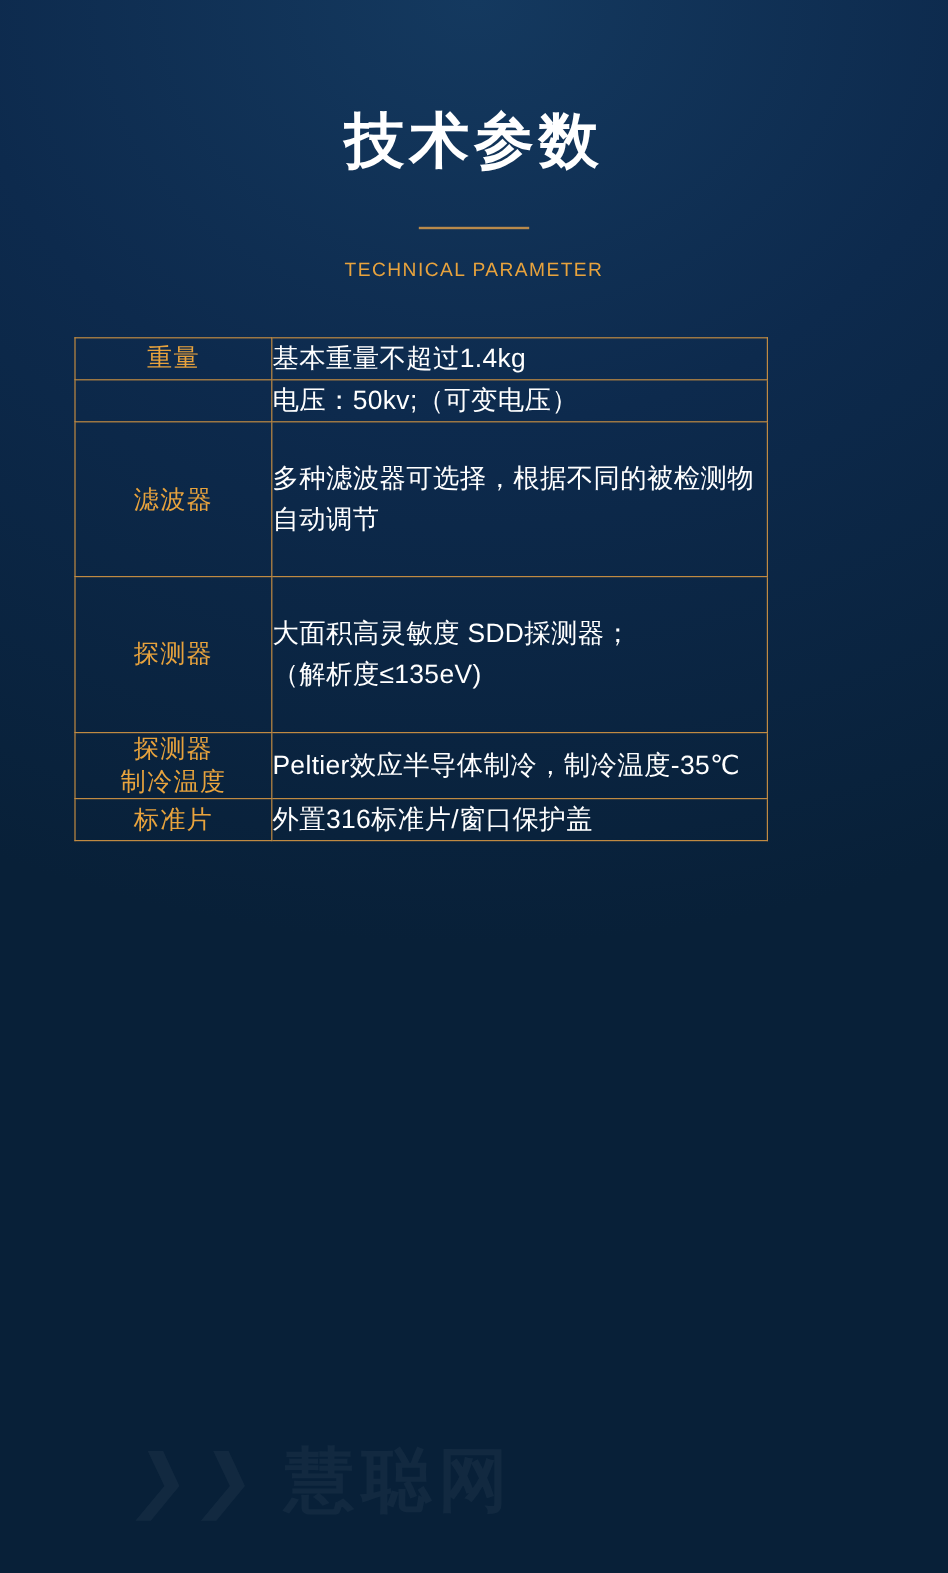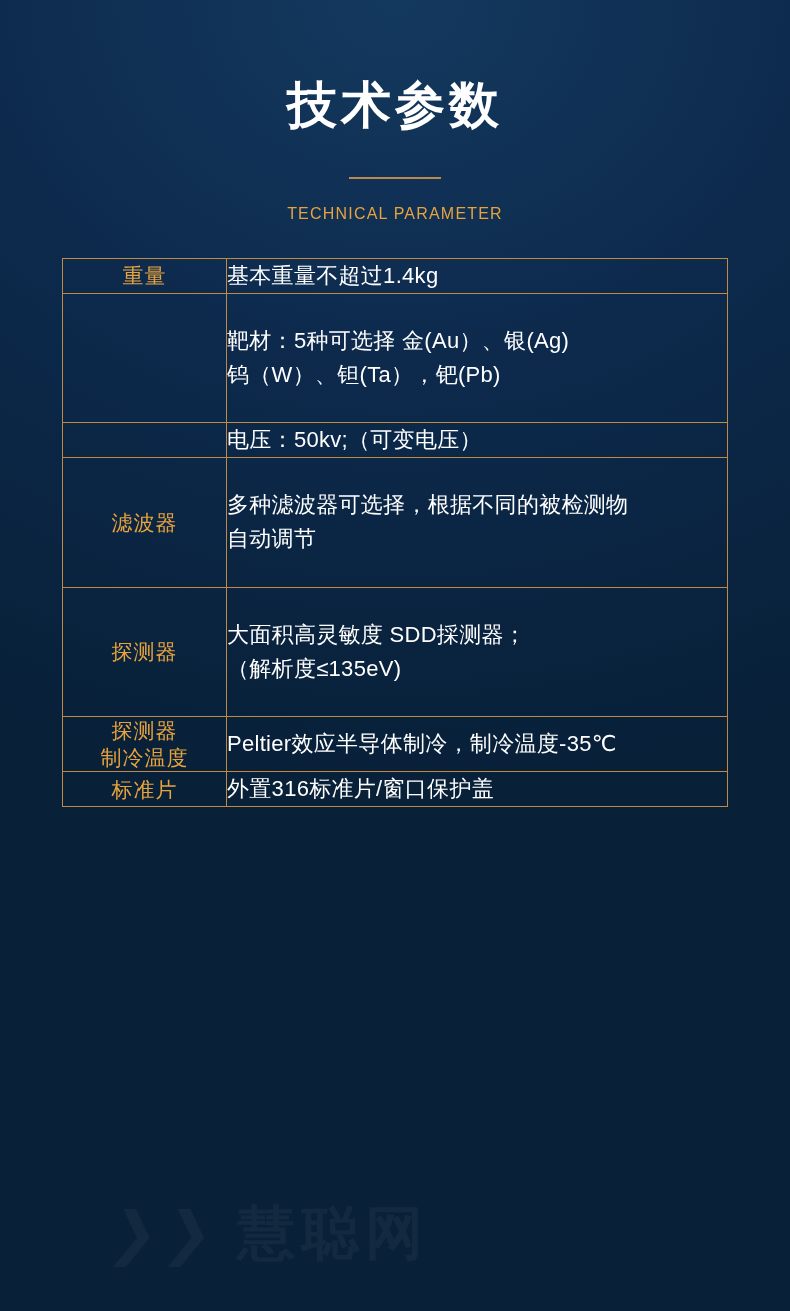--- a/index.html
+++ b/index.html
@@ -23,20 +23,21 @@
   }
   .content {
     position: relative;
     z-index: 2;
   }
 
   
   .header {
     text-align: center;
     padding-top: 78px;
+    margin-top: 12px;
   }
   .title {
     color: #ffffff;
     font-size: 50px;
     font-weight: bold;
     letter-spacing: 4px;
     line-height: 1.1;
     margin: 0;
   }
   .divider {
@@ -48,24 +49,24 @@
   }
   .subtitle {
     color: #e8a33d;
     font-size: 16px;
     letter-spacing: 1.2px;
     margin-top: 26px;
   }
 
   
   .table {
-    margin: 35px 62px 0 62px;
+    margin: 46px 62px 0 62px;
     border: 1px solid #c08a42;
     border-collapse: collapse;
-    width: 666px;
+    width: 578px;
     table-layout: fixed;
   }
   .table td {
     border: 1px solid #c08a42;
     vertical-align: middle;
     padding: 0;
   }
   .col-label {
     width: 163px;
     text-align: center;
@@ -128,29 +129,20 @@
   <table class="table">
     <tbody>
         <tr>
           <td class="col-label">
             <span class="val-line">重量</span>
           </td>
           <td class="col-value">
             <span class="val-line">基本重量不超过1.4kg</span>
           </td>
         </tr>
-        <tr class="row-tall">
-          <td class="col-label">
-            <span class="val-line"></span>
-          </td>
-          <td class="col-value">
-            <span class="val-line">靶材：5种可选择 金(Au）、银(Ag)</span>
-            <span class="val-line">钨（W）、钽(Ta），钯(Pb)</span>
-          </td>
-        </tr>
         <tr>
           <td class="col-label">
             <span class="val-line"></span>
           </td>
           <td class="col-value">
             <span class="val-line">电压：50kv;（可变电压）</span>
           </td>
         </tr>
         <tr class="row-tall">
           <td class="col-label">

